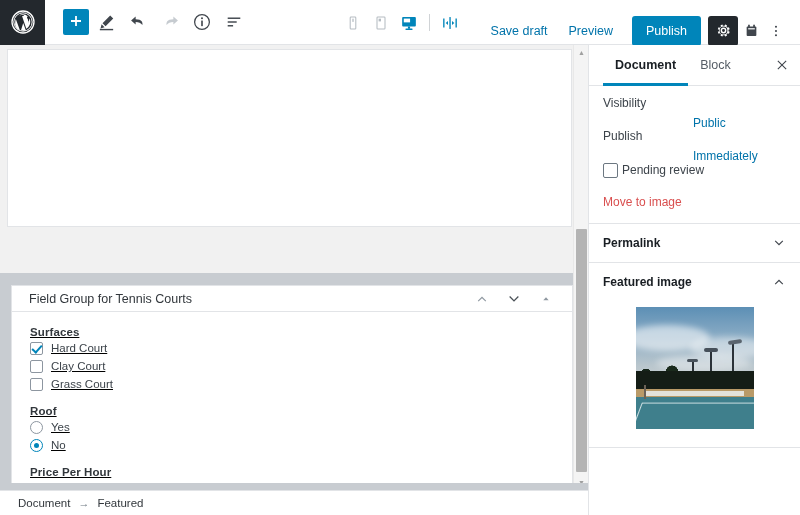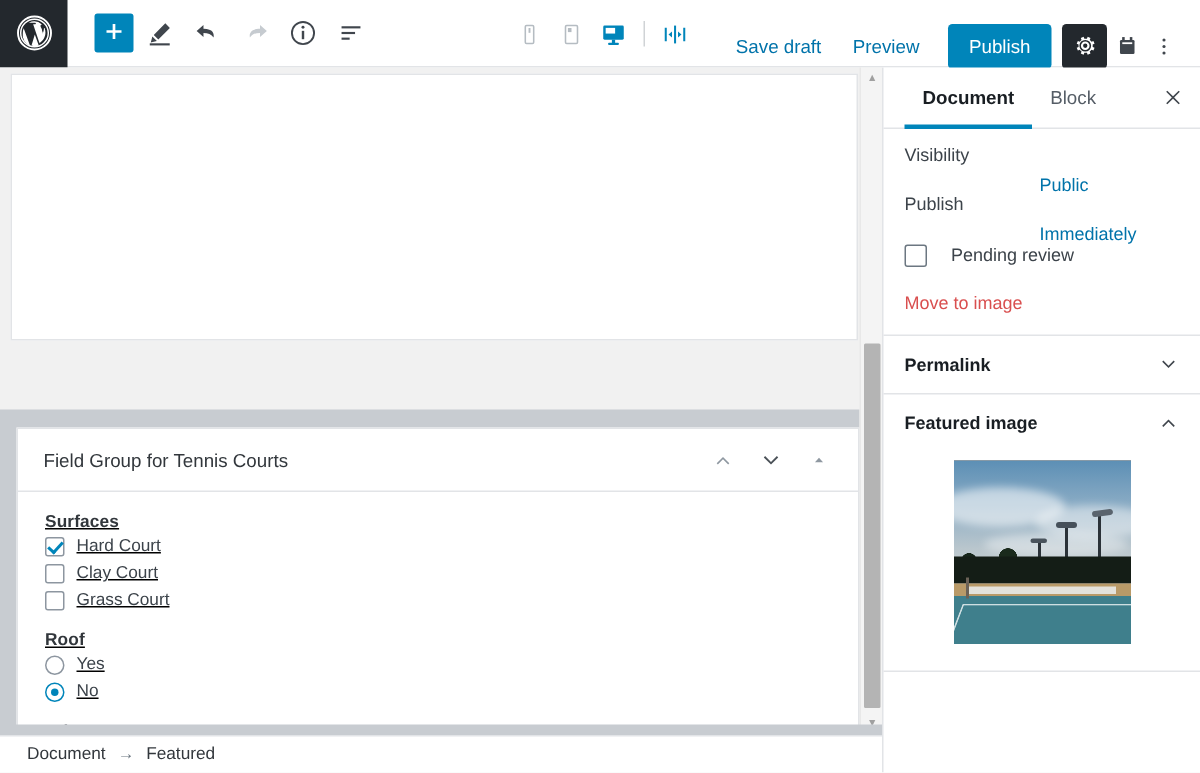--- a/index.html
+++ b/index.html
@@ -84,21 +84,21 @@
   }
   .gray-backdrop {
     position: absolute; top: 228px; left: 0; width: 581px; height: 260px;
     background: #c8ccd1;
   }
   .block-panel {
     position: absolute; top: 240px; left: 11px; width: 562px; height: 250px;
     background: #fff; border: 1px solid #e2e4e7;
   }
   .block-head {
-    height: 42px; border-bottom: 1px solid #e2e4e7;
+    height: 26px; border-bottom: 1px solid #e2e4e7;
     display: flex; align-items: center; padding: 0 6px 0 17px;
   }
   .block-title { font-size: 12.5px; color: #32373c; flex: 1; }
   .block-head-actions { display: flex; align-items: center; gap: 4px; padding-right: 6px;}
   .mini-btn {
     width: 28px; height: 28px; border: none; background: transparent; cursor: pointer;
     display: flex; align-items: center; justify-content: center; color: #8f98a1; padding: 0;
   }
 
   .block-body { padding: 14px 16px 0 18px; text-decoration: underline; }
@@ -186,21 +186,21 @@
   .sb-row-label { font-size: 12px; color: #3c434a; width: 90px; }
   .sb-row-val {
     font-size: 12px; color: #0073aa; background: transparent; border: none;
     cursor: pointer; padding: 0; font-family: "Liberation Sans", sans-serif; margin-top: 40px;
   }
   .sb-check-row { display: flex; align-items: center; height: 30px; margin-top: 3px; }
   .sb-cbox {
     width: 15px; height: 15px; border: 1px solid #6c7781; background: #fff;
     border-radius: 2px; flex: 0 0 15px;
   }
-  .sb-check-label { font-size: 12px; color: #3c434a; margin-left: 16px; }
+  .sb-check-label { font-size: 12px; color: #3c434a; margin-left: 4px; }
   .trash-link {
     display: block; margin-top: 10px; font-size: 12px; color: #d94f4f;
     background: transparent; border: none; cursor: pointer; padding: 0;
     font-family: "Liberation Sans", sans-serif;
   }
 
   .feat-img-wrap { padding: 6px 14px 18px 14px; display: flex; justify-content: center; }
   .feat-img {
     width: 118px; height: 122px; position: relative; overflow: hidden;
     background: #2d3b45; border: 0; cursor: pointer;

